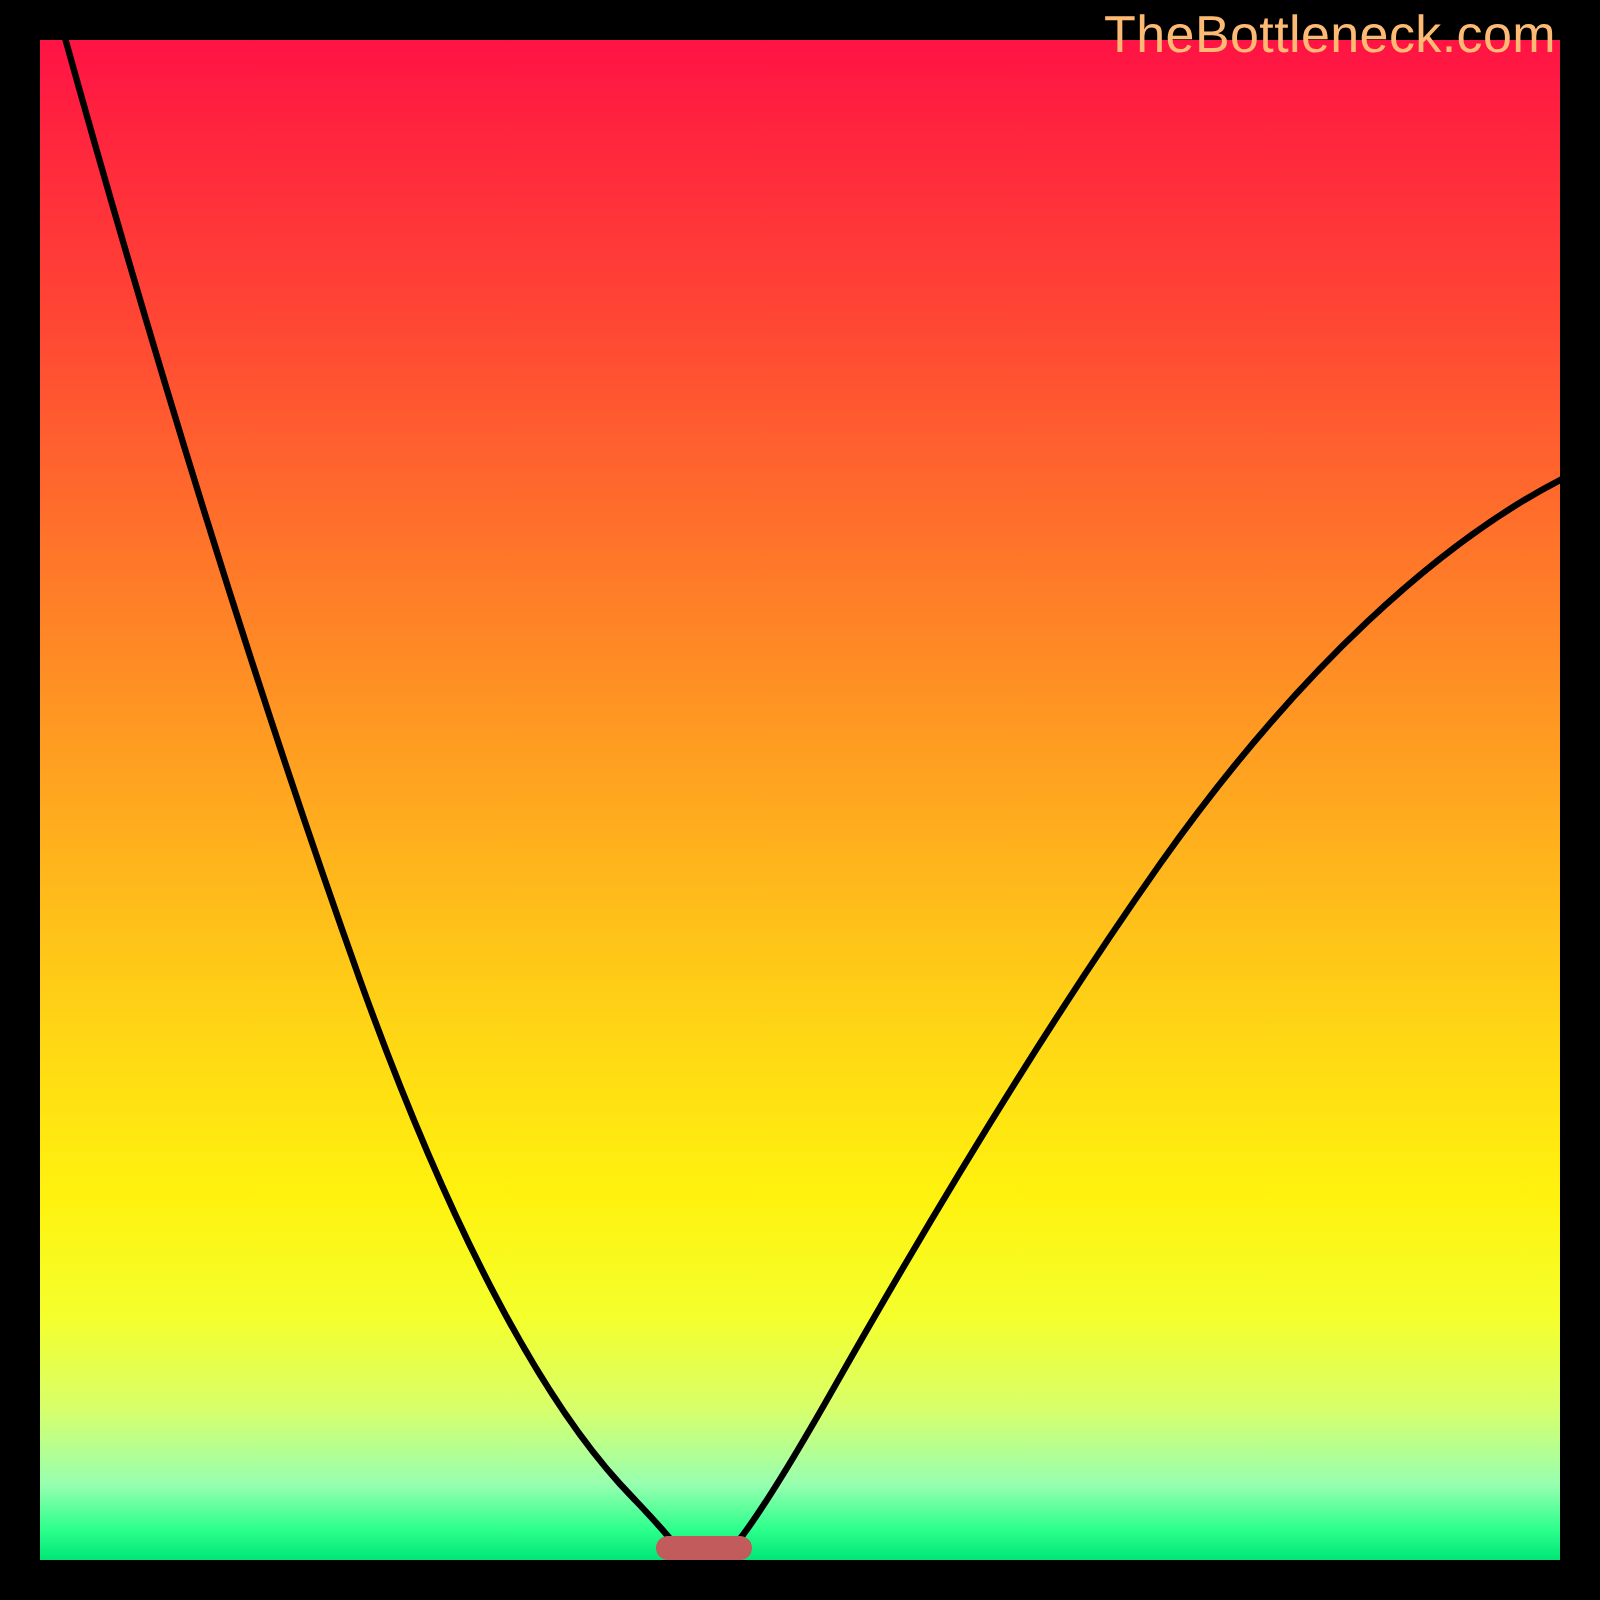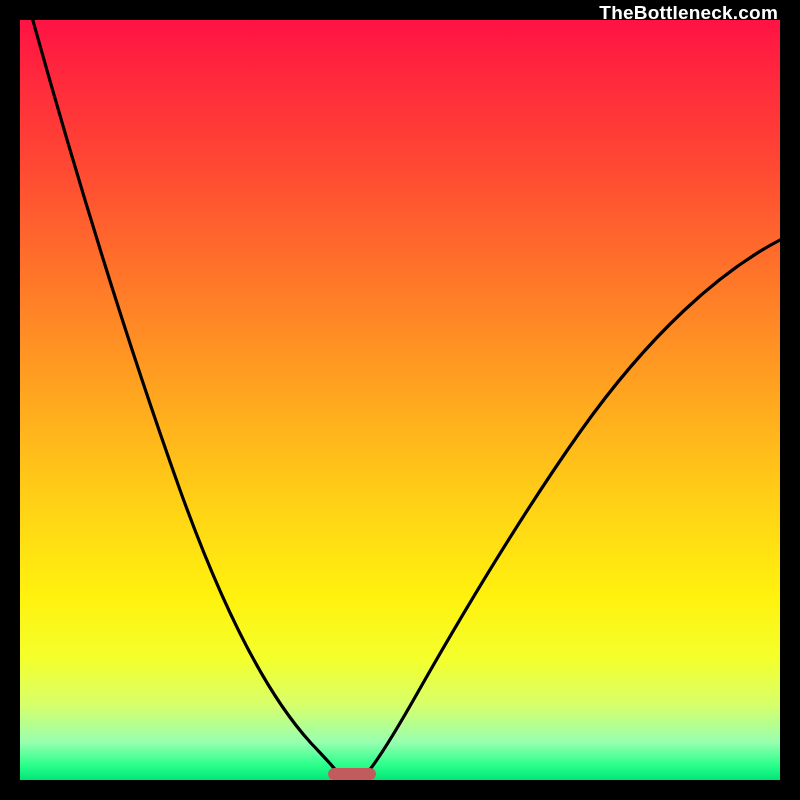--- a/index.html
+++ b/index.html
@@ -16,21 +16,21 @@
       #ffd814 66%,
       #fff20e 76%,
       #f4ff2c 84%,
       #d8ff6a 90%,
       #98ffb0 95%,
       #2cff8c 98%,
       #00e676 100%);
   }
   svg.curves{position:absolute;inset:0}
   .marker{position:absolute;width:48px;height:12px;border-radius:6px;background:#c25b5b;transform:translate(-50%,-50%)}
-  .watermark{position:absolute;top:2px;right:22px;color:#ffffff;font-size:19px;font-weight:700;letter-spacing:.2px}
+  .watermark{position:absolute;top:2px;right:22px;color:#fdba74;font-size:26px;font-weight:400;letter-spacing:.2px}
 </style>
 </head>
 <body>
 
 <div class="frame">
 
   <div class="plot-area">
     <div class="gradient"></div>
 
     <svg class="curves" viewBox="0 0 760 760" preserveAspectRatio="none">

